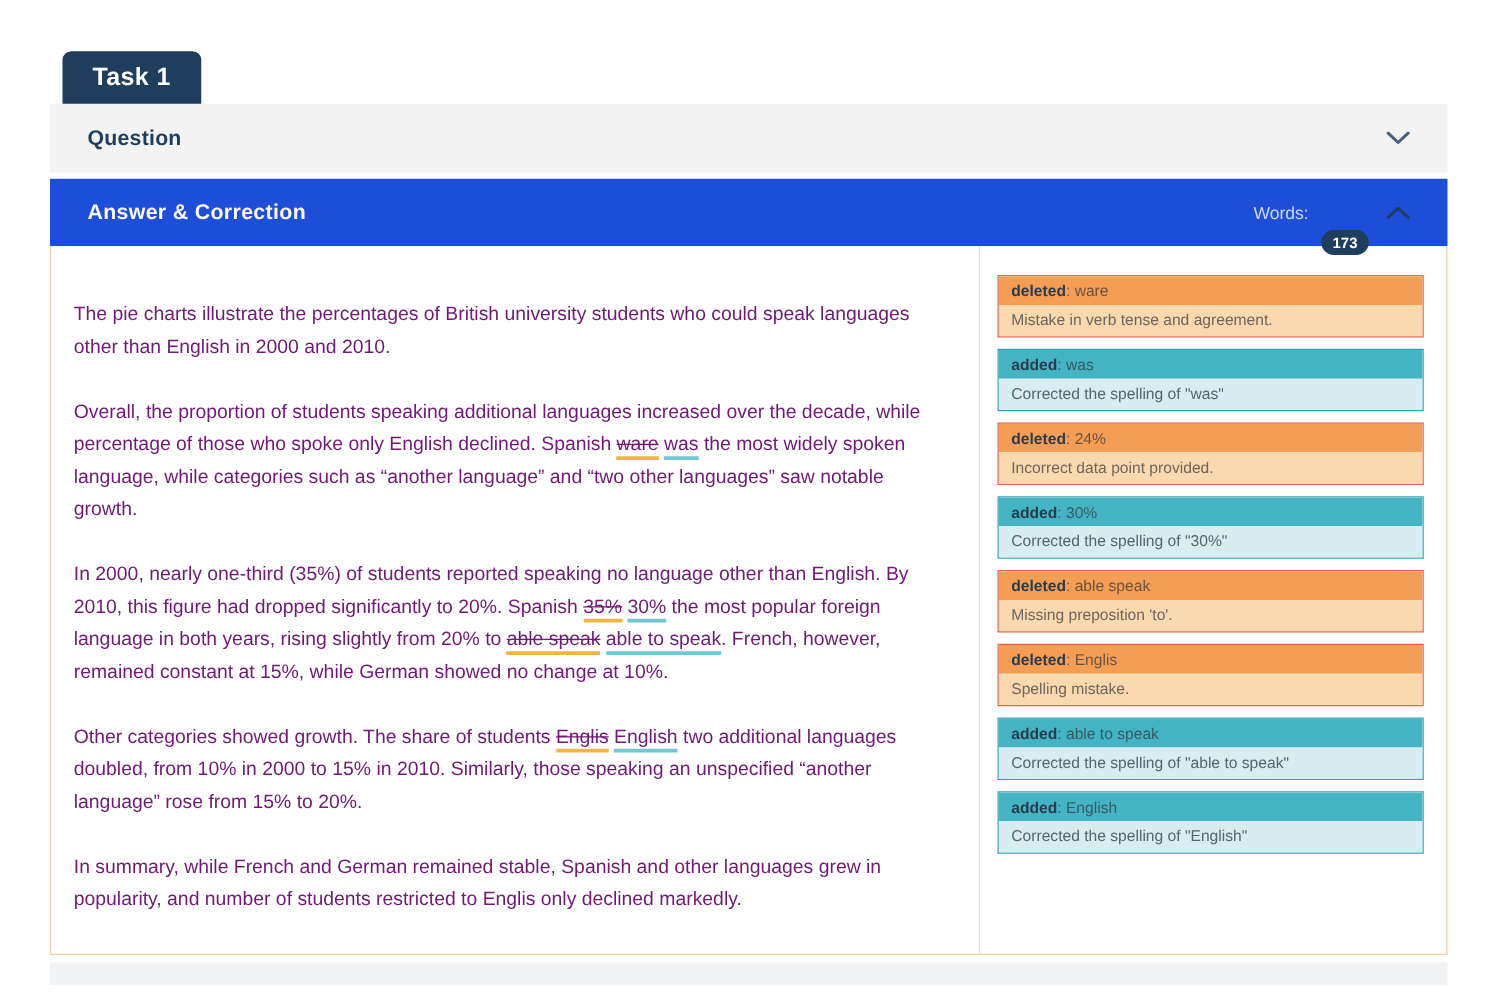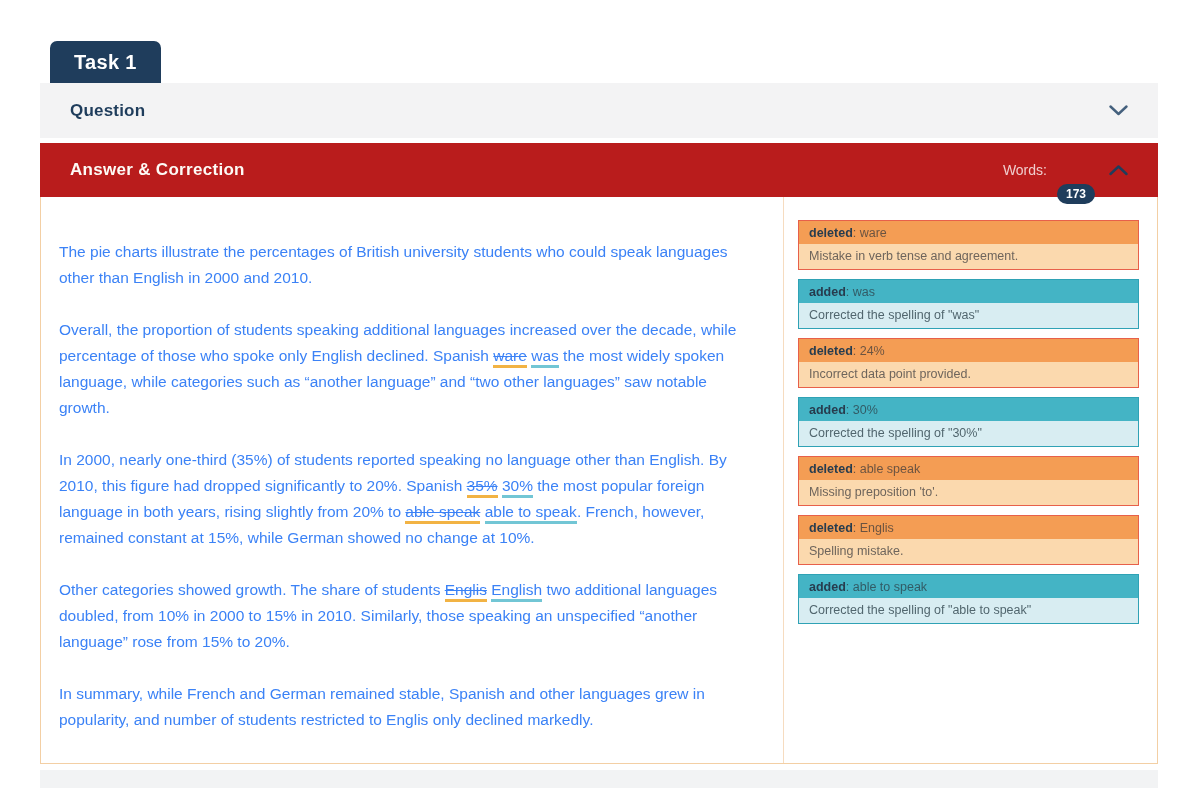--- a/index.html
+++ b/index.html
@@ -16,41 +16,41 @@
     letter-spacing: 0.3px; cursor: pointer;
   }
 
   
   .section-bar {
     display: flex; align-items: center; justify-content: space-between;
     padding: 0 30px; cursor: pointer;
   }
   .question-bar { height: 55px; background: #f3f3f4; gap: 10px; }
   .question-bar .bar-title { color: #1f3d5c; font-size: 17px; font-weight: bold; letter-spacing: 0.2px; }
-  .answer-bar { height: 54px; background: #b91c1c; margin-top: 5px; }
+  .answer-bar { height: 54px; background: #1d4ed8; margin-top: 5px; }
   .answer-bar .bar-title { color: #fdfaf5; font-size: 17px; font-weight: bold; letter-spacing: 0.3px; }
   .bar-right { display: flex; align-items: center; gap: 10px; }
   .words-label { color: rgba(255,255,255,0.78); font-size: 14px; }
   .words-badge {
     display: inline-flex; align-items: center; justify-content: center;
     background: #1f3d5c; color: #ffffff; font-size: 12px; font-weight: bold;
     border-radius: 11px; padding: 3px 9px; min-width: 34px; margin-top: 48px;
   }
   .chevron { display: inline-flex; align-items: center; cursor: pointer; }
 
   
   .answer-body {
     display: flex; background: #ffffff;
     border: 1px solid #f3cfa4; border-top: none;
     min-height: 541px;
   }
   .essay {
     flex: 1 1 auto; padding: 42px 40px 30px 18px;
     border-right: 1px solid #f6dcc0;
-    color: #3b82f6; font-size: 15.5px; line-height: 1.68;
+    color: #701a75; font-size: 15.5px; line-height: 1.68;
   }
   .essay p { margin: 0 0 26px 0; max-width: 700px; }
   .essay p:last-child { margin-bottom: 0; }
   .del {
     text-decoration: line-through;
     border-bottom: 3px solid #f2b344;
     padding-bottom: 1px;
   }
   .add {
     border-bottom: 3px solid #72c6d5;
@@ -141,18 +141,22 @@
           <div class="card-body">Missing preposition 'to'.</div>
         </div>
         <div class="card deleted">
           <div class="card-head"><span class="k">deleted</span><span class="v">: Englis</span></div>
           <div class="card-body">Spelling mistake.</div>
         </div>
         <div class="card added">
           <div class="card-head"><span class="k">added</span><span class="v">: able to speak</span></div>
           <div class="card-body">Corrected the spelling of "able to speak"</div>
         </div>
+        <div class="card added">
+          <div class="card-head"><span class="k">added</span><span class="v">: English</span></div>
+          <div class="card-body">Corrected the spelling of "English"</div>
+        </div>
       </aside>
   </div>
 
   <div class="footer-strip"></div>
 
 </div>
 
 </body></html>

